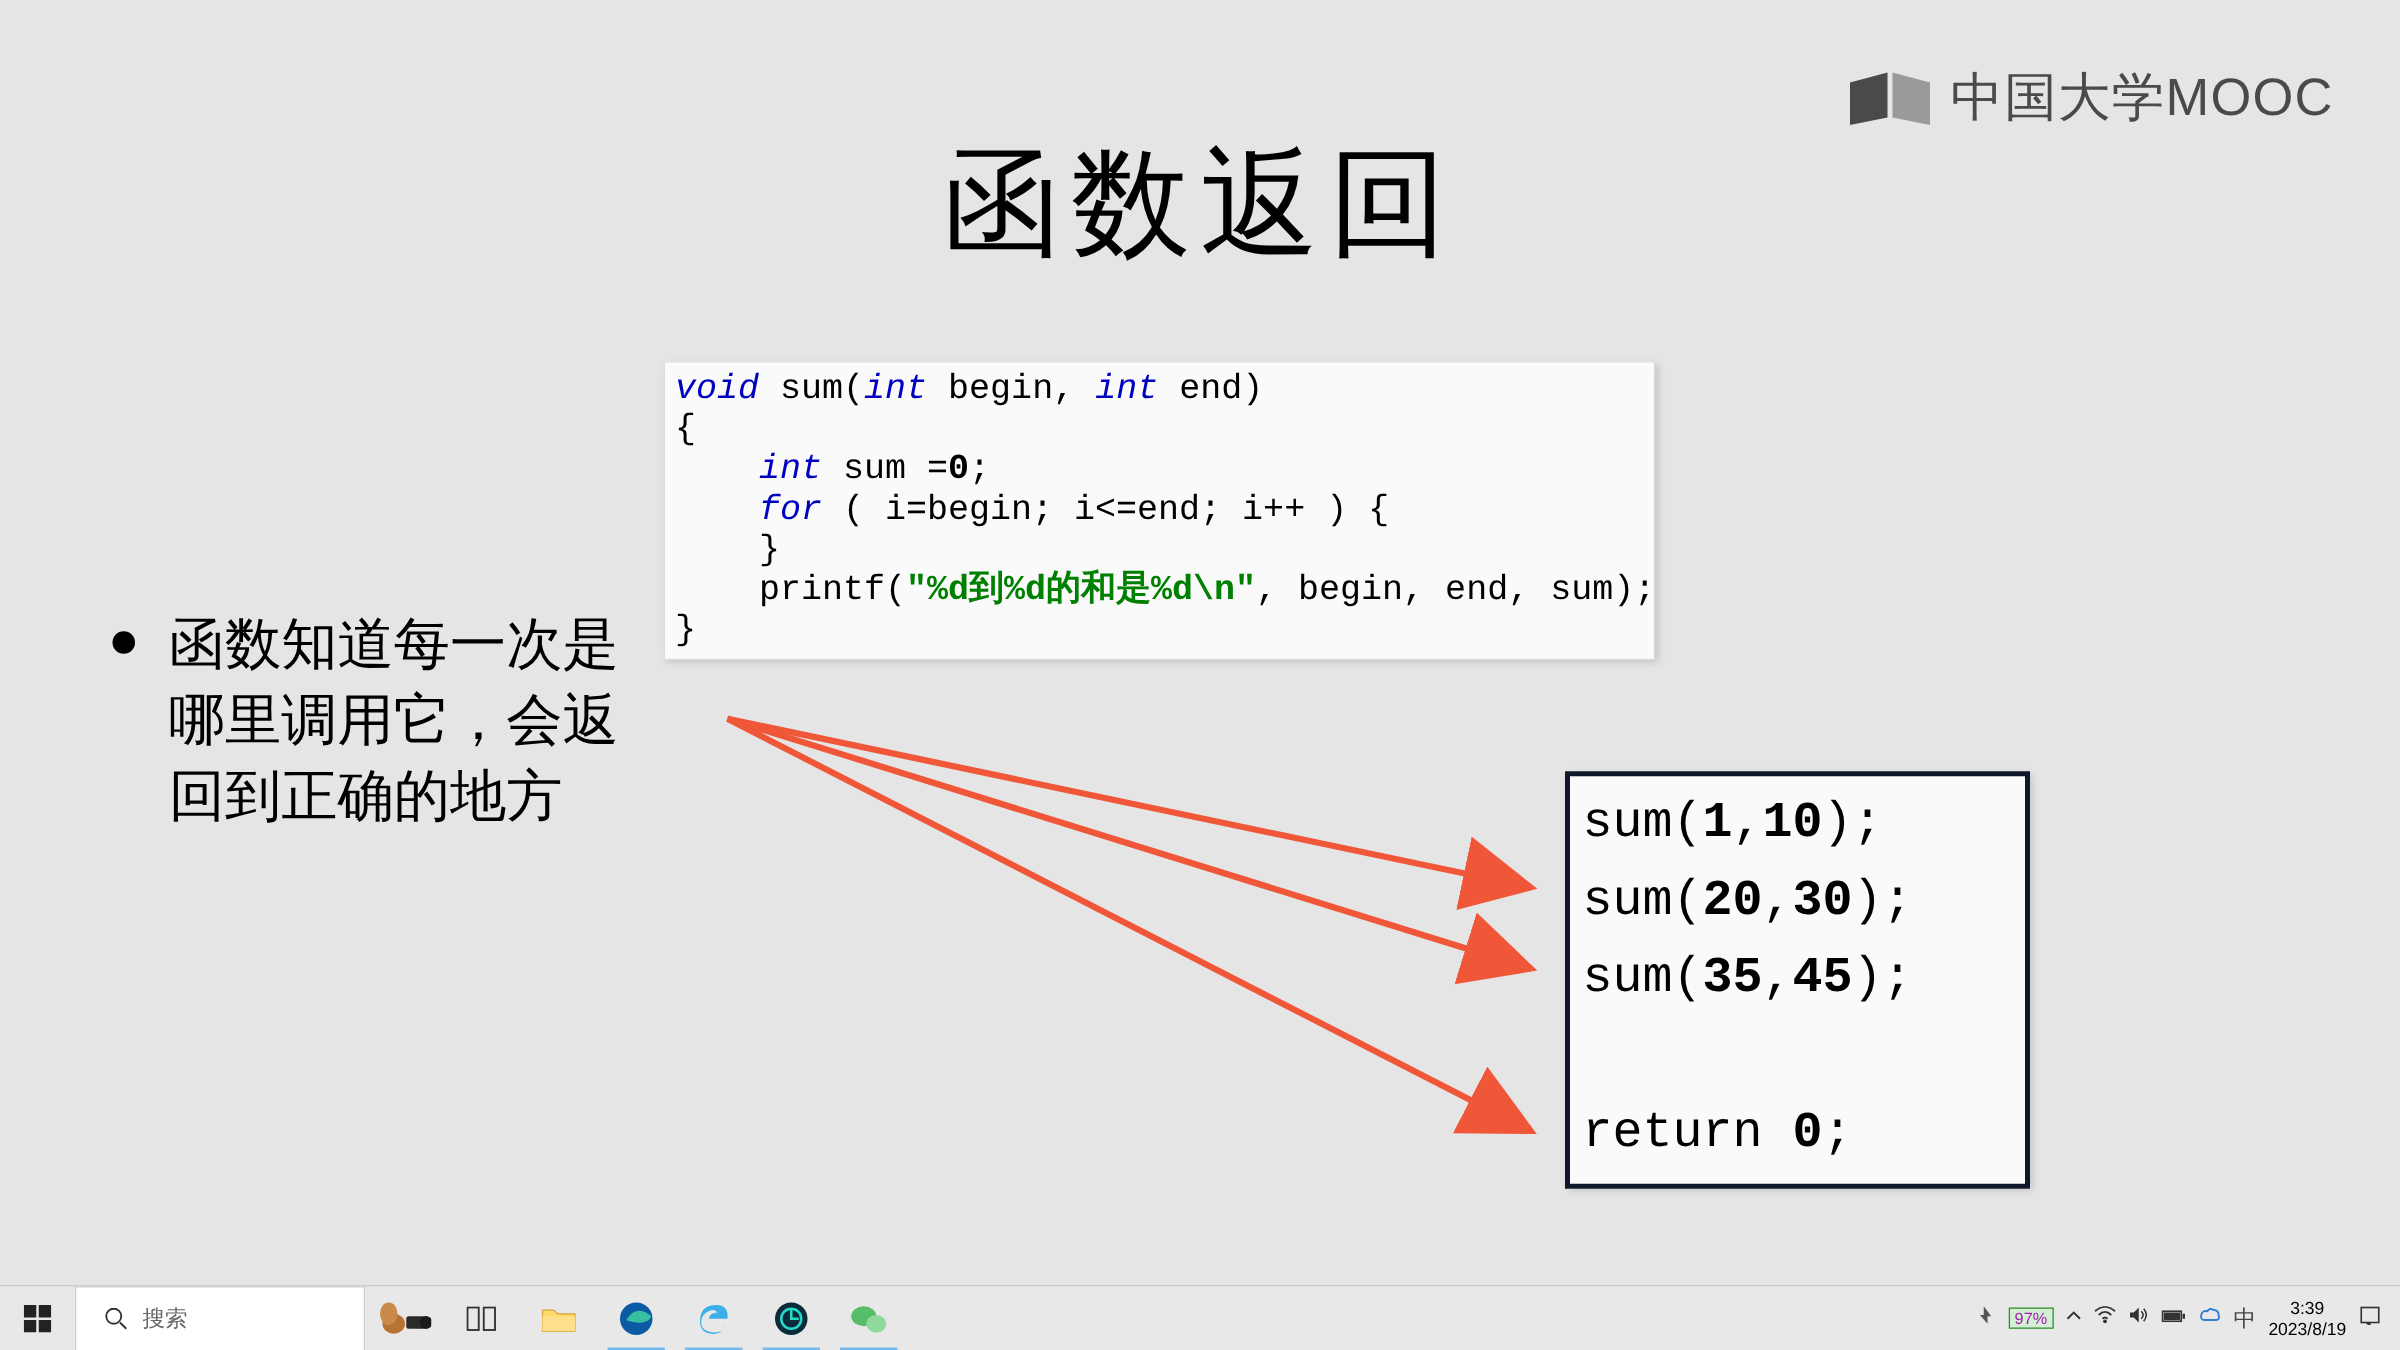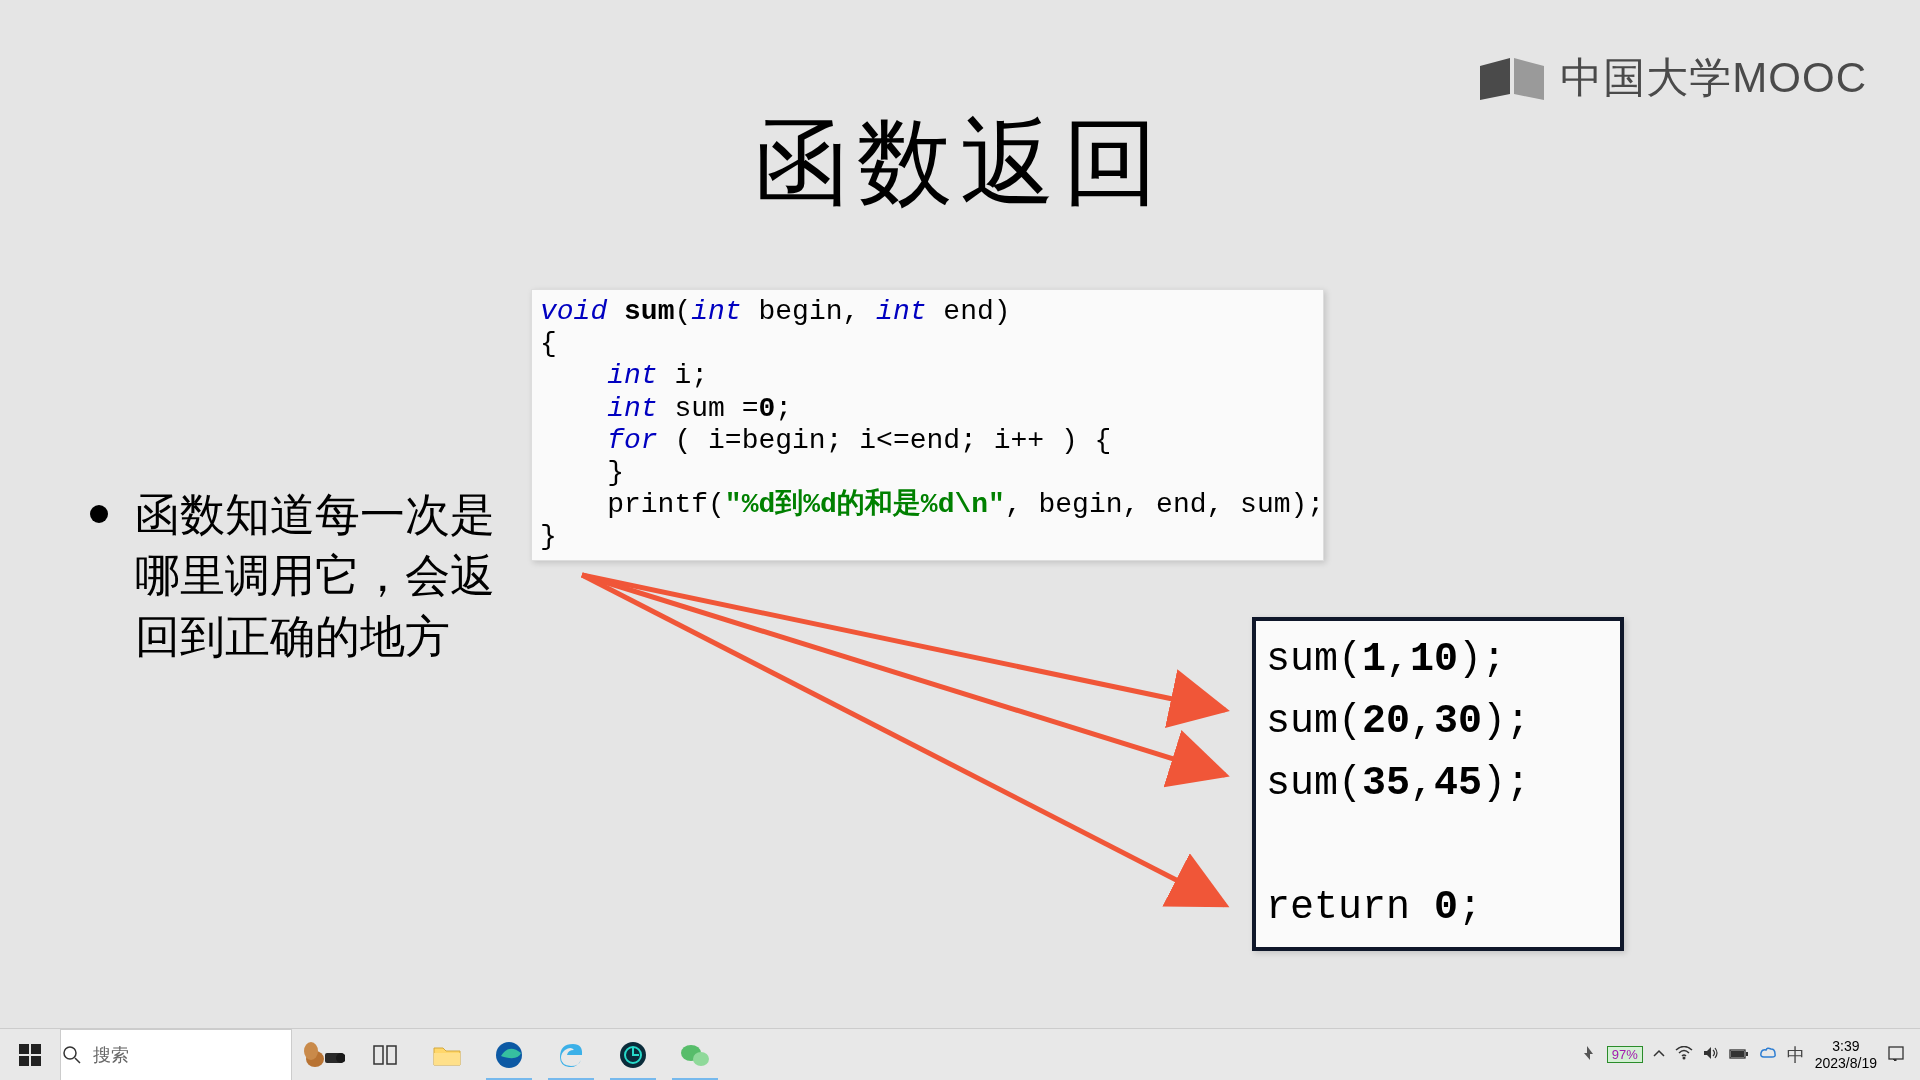--- a/index.html
+++ b/index.html
@@ -96,21 +96,21 @@
   background: #fafafa;
   border: 4px solid #0f172a;
   box-shadow: 2px 2px 6px rgba(0,0,0,0.15);
   padding: 8px 10px;
   font-family: "Consolas", "Courier New", monospace;
   font-size: 40px;
   line-height: 1.55;
 }
 
 .kw-blue { color: #0000c0; font-style: italic; }
-.fn-name { color: #000; font-weight: bold; }
+.fn-name { color: #000; font-weight: normal; }
 .num-bold { font-weight: bold; }
 .str-green { color: #008000; font-weight: bold; }
 .mono { white-space: pre; }
 
 .arrows-svg {
   position: absolute;
   top: 0;
   left: 0;
   width: 1920px;
   height: 1042px;
@@ -136,21 +136,21 @@
   align-items: center;
   justify-content: center;
 }
 .search-box {
   height: 52px;
   width: 232px;
   background: #fff;
   border: 1px solid #ccc;
   display: flex;
   align-items: center;
-  padding: 0 2px;
+  padding: 0 23px;
   gap: 12px;
 }
 .search-text {
   color: #666;
   font-size: 18px;
 }
 .task-item {
   width: 62px;
   height: 52px;
   display: flex;
@@ -213,21 +213,20 @@
   <h1 class="title">函数返回</h1>
 
   <div class="bullet-point">
     <div class="bullet-dot"></div>
     <div class="bullet-text">函数知道每一次是哪里调用它，会返回到正确的地方</div>
   </div>
 
   <div class="code-box-top">
     <div class="mono"><span class="kw-blue">void</span> <span class="fn-name">sum</span>(<span class="kw-blue">int</span><span> begin, </span><span class="kw-blue">int</span><span> end)</span></div>
     <div class="mono">{</div>
-    <div class="mono">    <span class="kw-blue">int</span><span> i;</span></div>
     <div class="mono">    <span class="kw-blue">int</span><span> sum =</span><span class="num-bold">0</span><span>;</span></div>
     <div class="mono">    <span class="kw-blue">for</span><span> ( i=begin; i&lt;=end; i++ ) {</span></div>
     <div class="mono">    }</div>
     <div class="mono"><span>    printf(</span><span class="str-green">"%d到%d的和是%d\n"</span><span>, begin, end, sum);</span></div>
     <div class="mono">}</div>
   </div>
 
   <div class="code-box-bottom">
     <div class="mono"><span>sum(</span><span class="num-bold">1</span><span>,</span><span class="num-bold">10</span><span>);</span></div>
     <div class="mono"><span>sum(</span><span class="num-bold">20</span><span>,</span><span class="num-bold">30</span><span>);</span></div>

